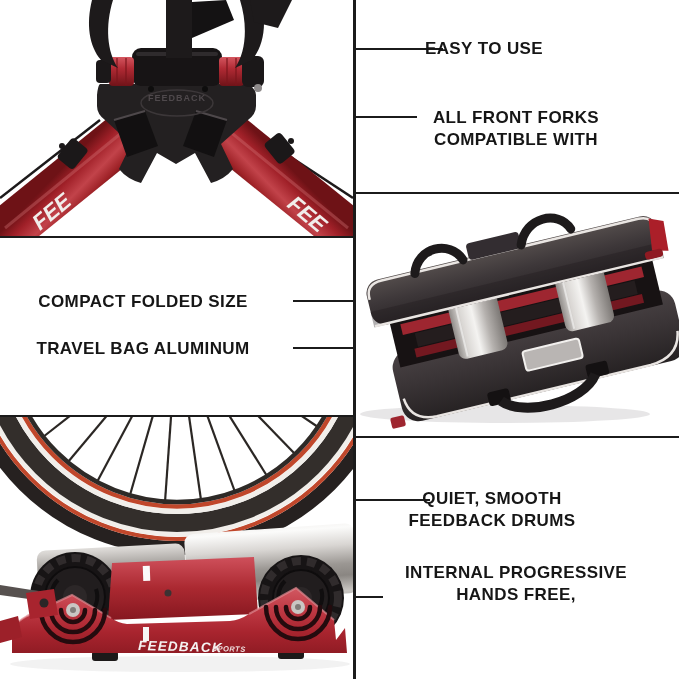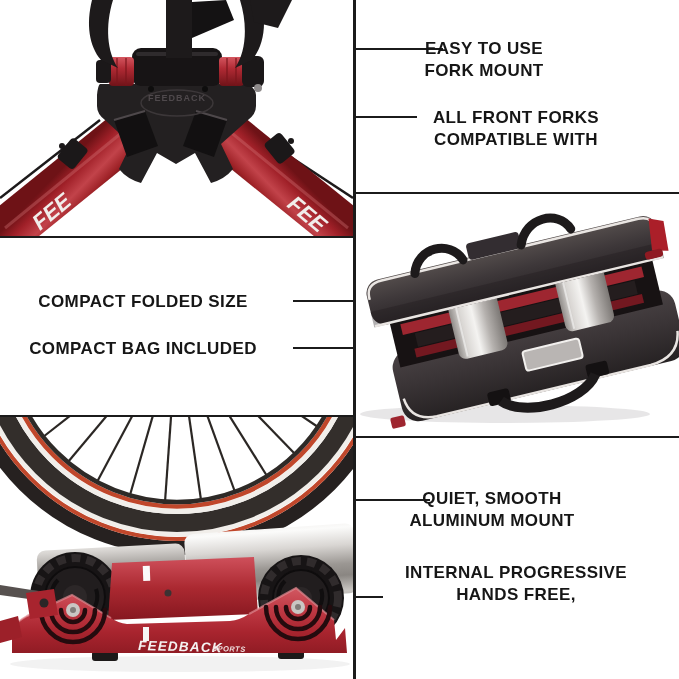--- a/index.html
+++ b/index.html
@@ -291,43 +291,42 @@
 
   <div class="divider" style="left:353px; top:0; width:2.5px; height:679px;"></div>
   <div class="divider" style="left:0; top:235.5px; width:355.5px; height:2.5px;"></div>
   <div class="divider" style="left:0; top:414.5px; width:355.5px; height:2.5px;"></div>
   <div class="divider" style="left:353px; top:191.5px; width:326px; height:2.5px;"></div>
   <div class="divider" style="left:353px; top:435.5px; width:326px; height:2.5px;"></div>
 
   <div class="callout-line" style="left:353px; top:47.5px; width:90px;"></div>
   <div class="callout-text ct-center" style="left:353px; top:38px; width:262px;">
     <div>EASY TO USE</div>
-    <div>FORK MOUNT</div>
   </div>
 
   <div class="callout-line" style="left:353px; top:115.5px; width:64px;"></div>
   <div class="callout-text ct-center" style="left:353px; top:107px; width:326px;">
     <div>ALL FRONT FORKS</div>
     <div>COMPATIBLE WITH</div>
   </div>
 
   <div class="callout-line" style="left:293px; top:299.5px; width:60px;"></div>
   <div class="callout-text ct-right" style="left:0; top:291px; width:286px;">
     <div>COMPACT FOLDED SIZE</div>
   </div>
 
   <div class="callout-line" style="left:293px; top:346.5px; width:60px;"></div>
   <div class="callout-text ct-right" style="left:0; top:338px; width:286px;">
-    <div>COMPACT BAG INCLUDED</div>
+    <div>TRAVEL BAG ALUMINUM</div>
   </div>
 
   <div class="callout-line" style="left:353px; top:498.5px; width:77px;"></div>
   <div class="callout-text ct-center" style="left:353px; top:488px; width:278px;">
     <div>QUIET, SMOOTH</div>
-    <div>ALUMINUM MOUNT</div>
+    <div>FEEDBACK DRUMS</div>
   </div>
 
   <div class="callout-line" style="left:353px; top:595.5px; width:30px;"></div>
   <div class="callout-text ct-center" style="left:353px; top:562px; width:326px;">
     <div>INTERNAL PROGRESSIVE</div>
     <div>HANDS FREE,</div>
   </div>
 
 </div>
 

